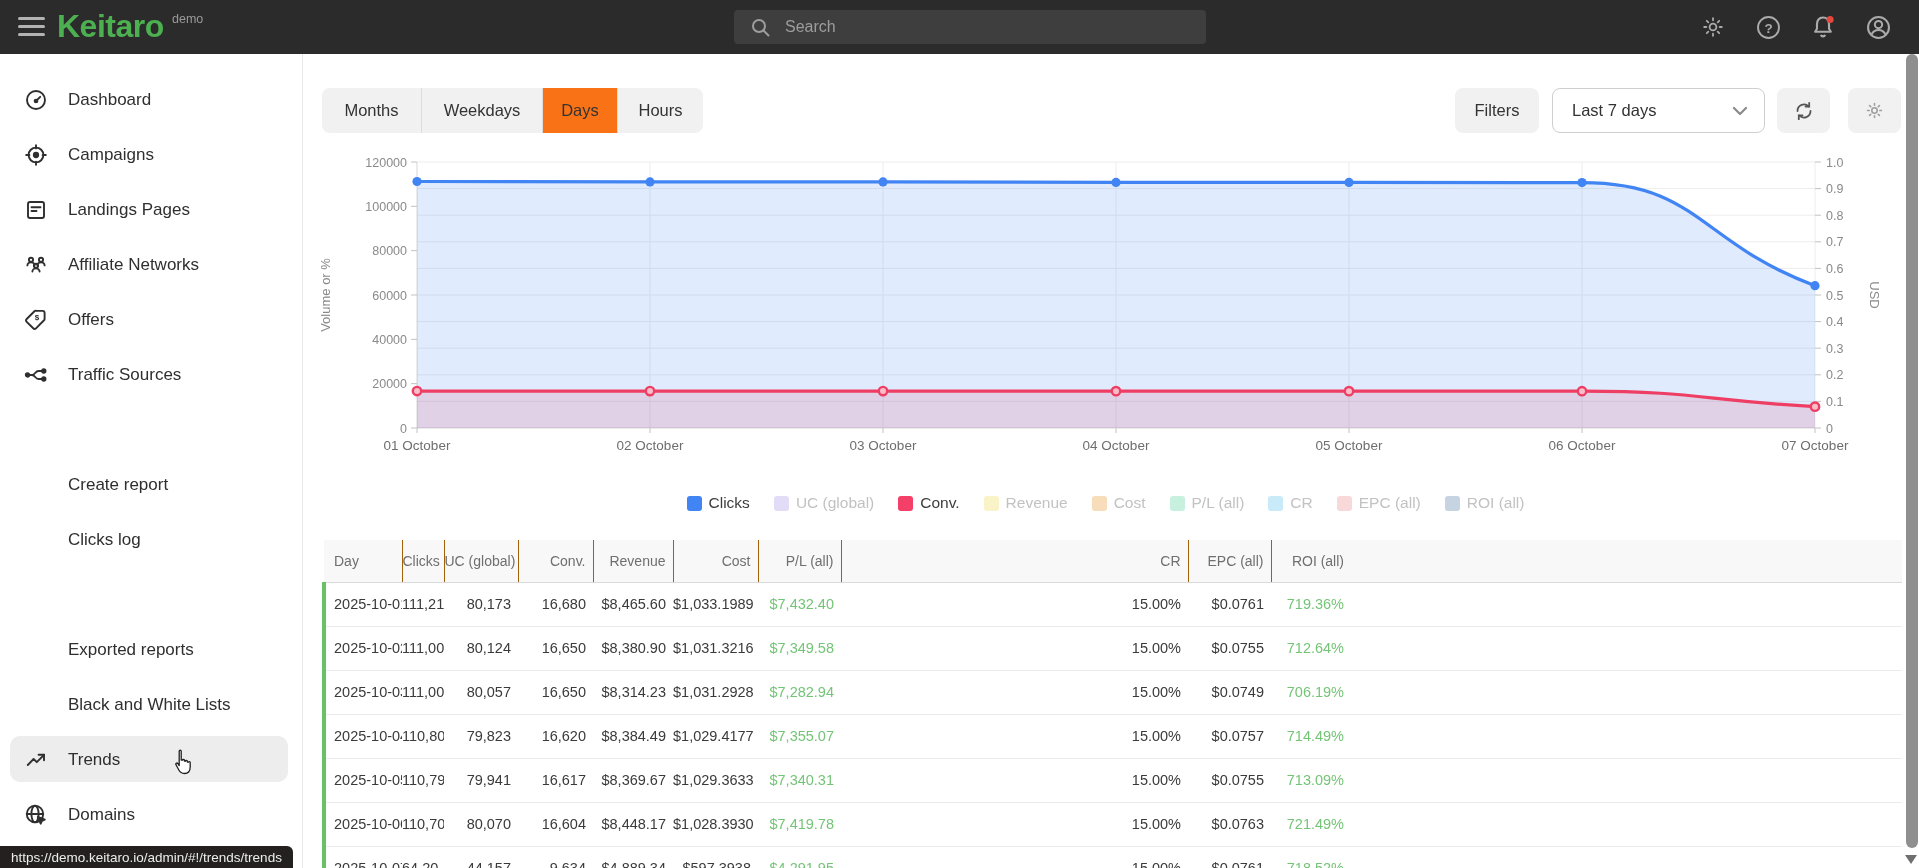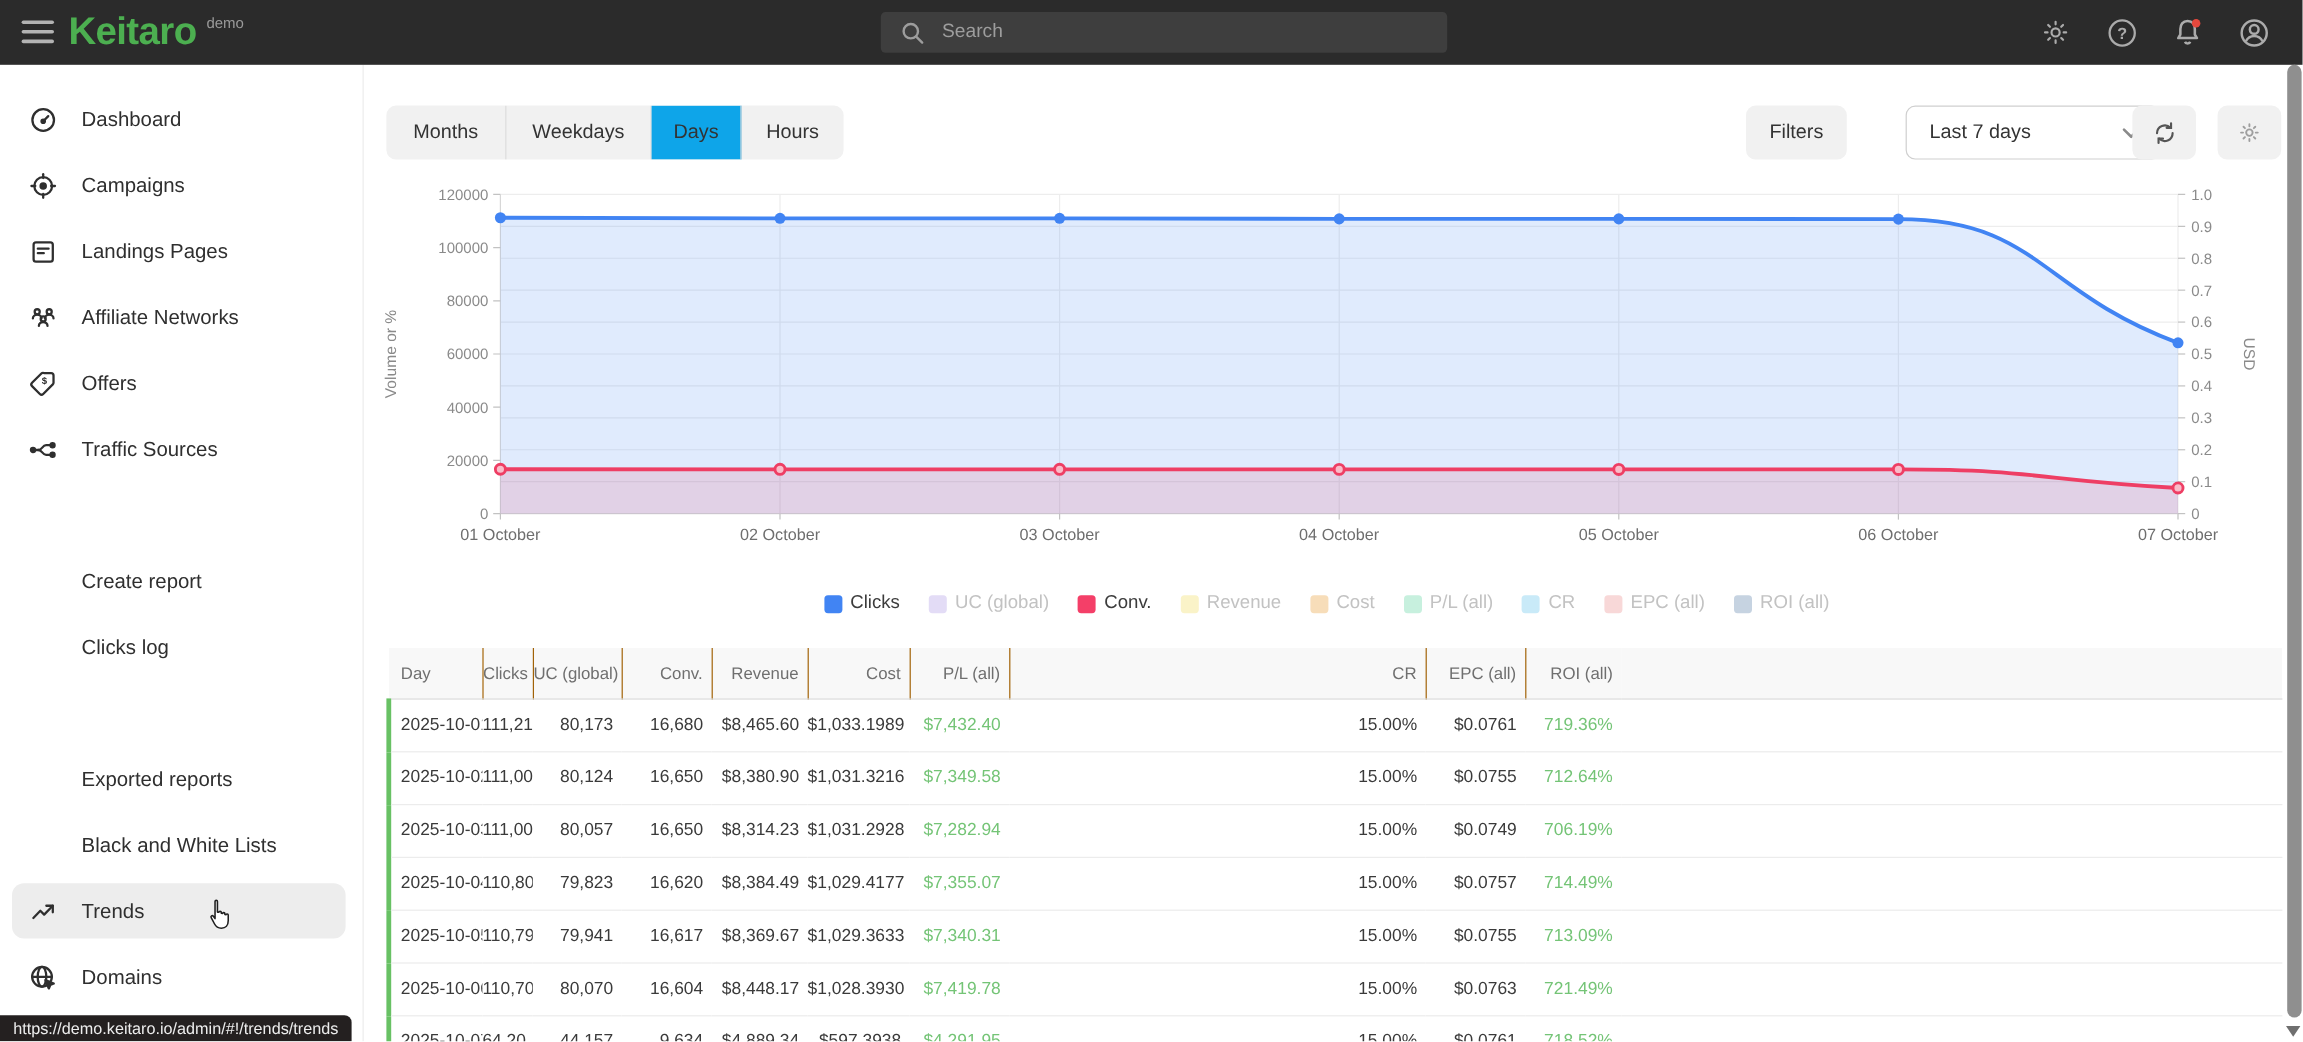--- a/index.html
+++ b/index.html
@@ -26,21 +26,21 @@
   .side-item .pill { position:absolute; left:10px; right:14px; top:4px; bottom:5px; background:#ededed; border-radius:10px; }
   .side-item .ic { position:absolute; left:24px; top:50%; transform:translateY(-50%); width:24px; height:24px; }
   .side-item .lbl { position:absolute; left:68px; top:50%; transform:translateY(-50%); font-size:17px; color:#2f2f2f; white-space:nowrap; }
   .side-item .chev { position:absolute; right:36px; top:50%; transform:translateY(-50%); }
   .sub-guide { position:absolute; left:40px; width:2px; background:#e3e3e3; }
 
   
   .tabs { position:absolute; left:322px; top:88px; height:45px; display:flex; background:#f1f1f1; border-radius:8px; overflow:hidden; }
   .tab { height:45px; display:flex; align-items:center; justify-content:center; font-size:16.5px; color:#333; border-right:1px solid #dcdcdc; cursor:pointer; }
   .tab:last-child { border-right:none; }
-  .tab.active { background:#0ea5e9; }
+  .tab.active { background:#f97316; }
   .btn { position:absolute; top:88px; height:45px; background:#f1f1f1; border-radius:8px; display:flex; align-items:center; justify-content:center; font-size:16.5px; color:#333; cursor:pointer; }
   .select { position:absolute; top:88px; height:45px; background:#fff; border:1px solid #cfcfcf; border-radius:8px; display:flex; align-items:center; font-size:16.5px; color:#333; cursor:pointer; }
 
   
   .chart-wrap { position:absolute; left:312px; top:125px; width:1596px; height:350px; }
   .legend { position:absolute; left:312px; top:494px; width:1587px; display:flex; justify-content:center; gap:24px; }
   .legend .item { display:flex; align-items:center; gap:7px; cursor:pointer; }
   .legend .sw { width:15px; height:15px; border-radius:3px; }
   .legend .lt { font-size:15.5px; }
 
@@ -199,21 +199,21 @@
 
   <div class="tabs" id="tabs">
       <div class="tab" style="width: 100px;">Months</div>
       <div class="tab" style="width: 121px;">Weekdays</div>
       <div class="tab active" style="width: 75px;">Days</div>
       <div class="tab" style="width: 85px;">Hours</div>
     </div>
   <div class="btn" style="left:1455px; width:84px;">
     <span>Filters</span>
   </div>
-  <div class="select" style="left:1552px; width:213px; padding-left:19px;margin-left:36px;">
+  <div class="select" style="left:1552px; width:213px; padding-left:19px;">
     <span>Last 7 days</span>
     <svg style="position:absolute; right:16px;" width="16" height="10" viewBox="0 0 16 10">
         <polyline points="2,2 8,8 14,2" fill="none" stroke="#8a8a8a" stroke-width="2.2" stroke-linecap="round" stroke-linejoin="round"></polyline>
       </svg>
   </div>
   <div class="btn" style="left:1777px; width:53px;">
     <svg width="22" height="22" viewBox="0 0 22 22" fill="none" stroke="#555" stroke-width="1.8" stroke-linecap="round">
         <path d="M4.5 11a6.5 6.5 0 0 1 11.2-4.5M17.5 11a6.5 6.5 0 0 1-11.2 4.5"></path>
         <path d="M16.2 2.8v3.7h-3.7"></path>
         <path d="M5.8 19.2v-3.7h3.7"></path>

